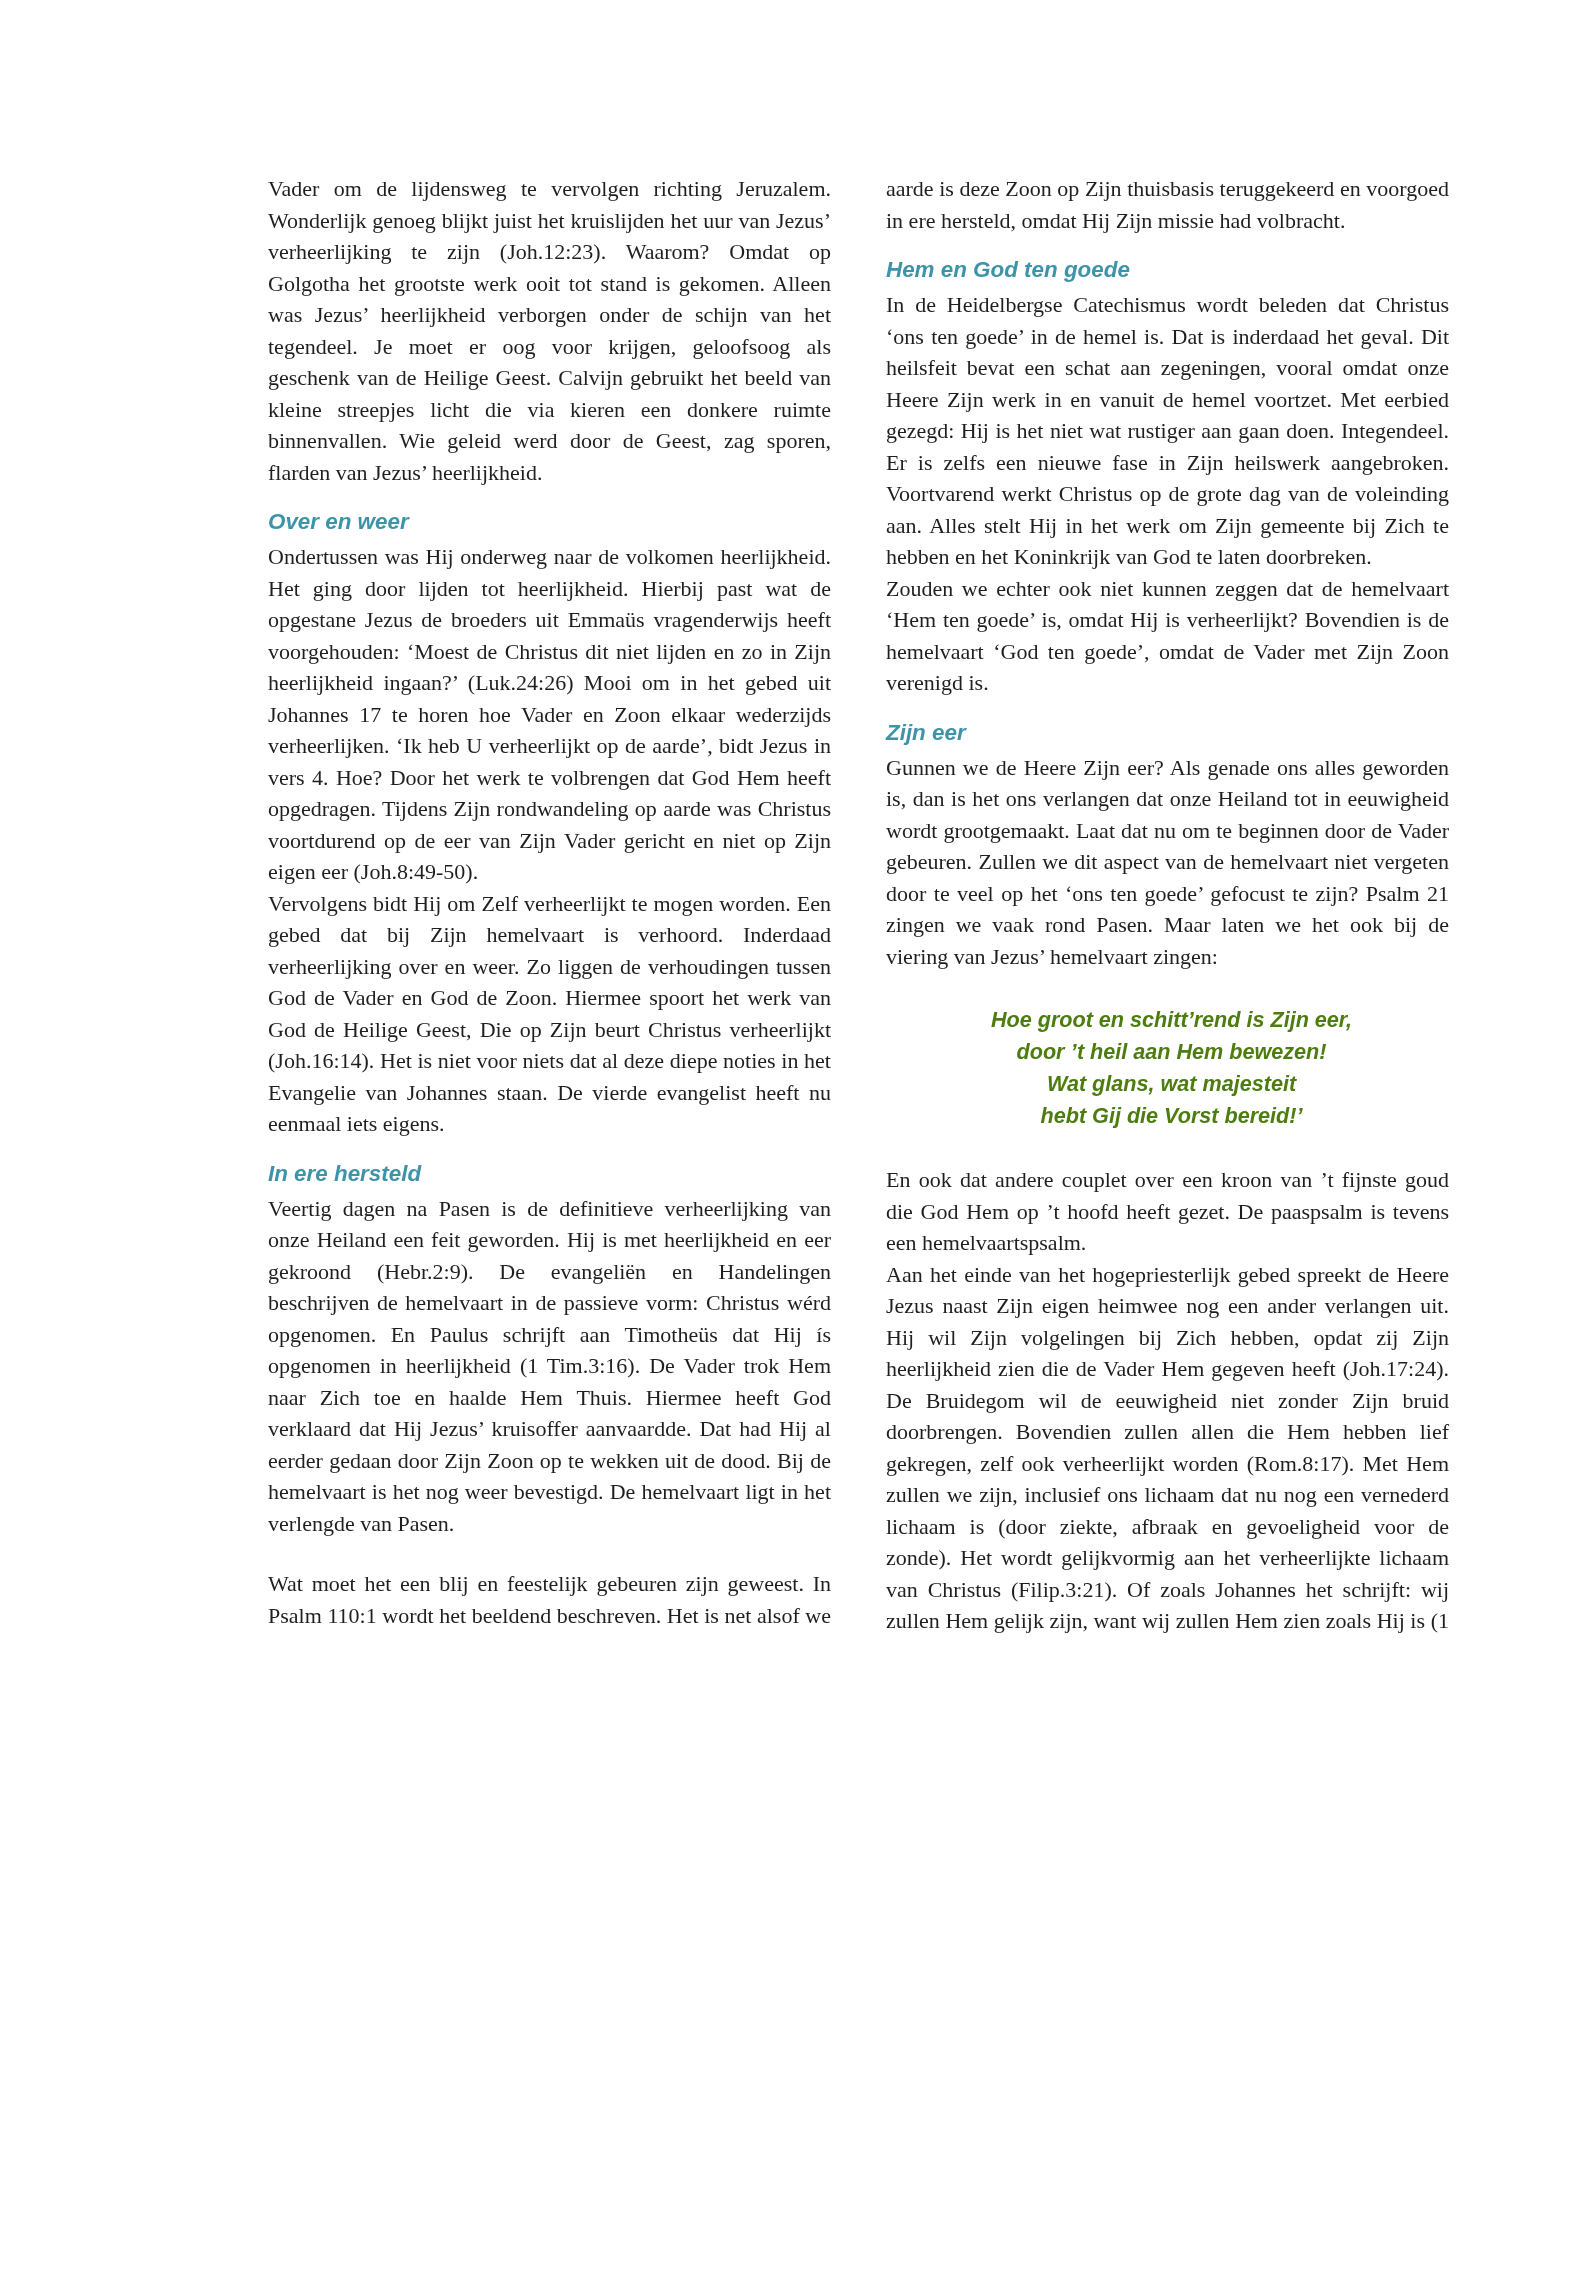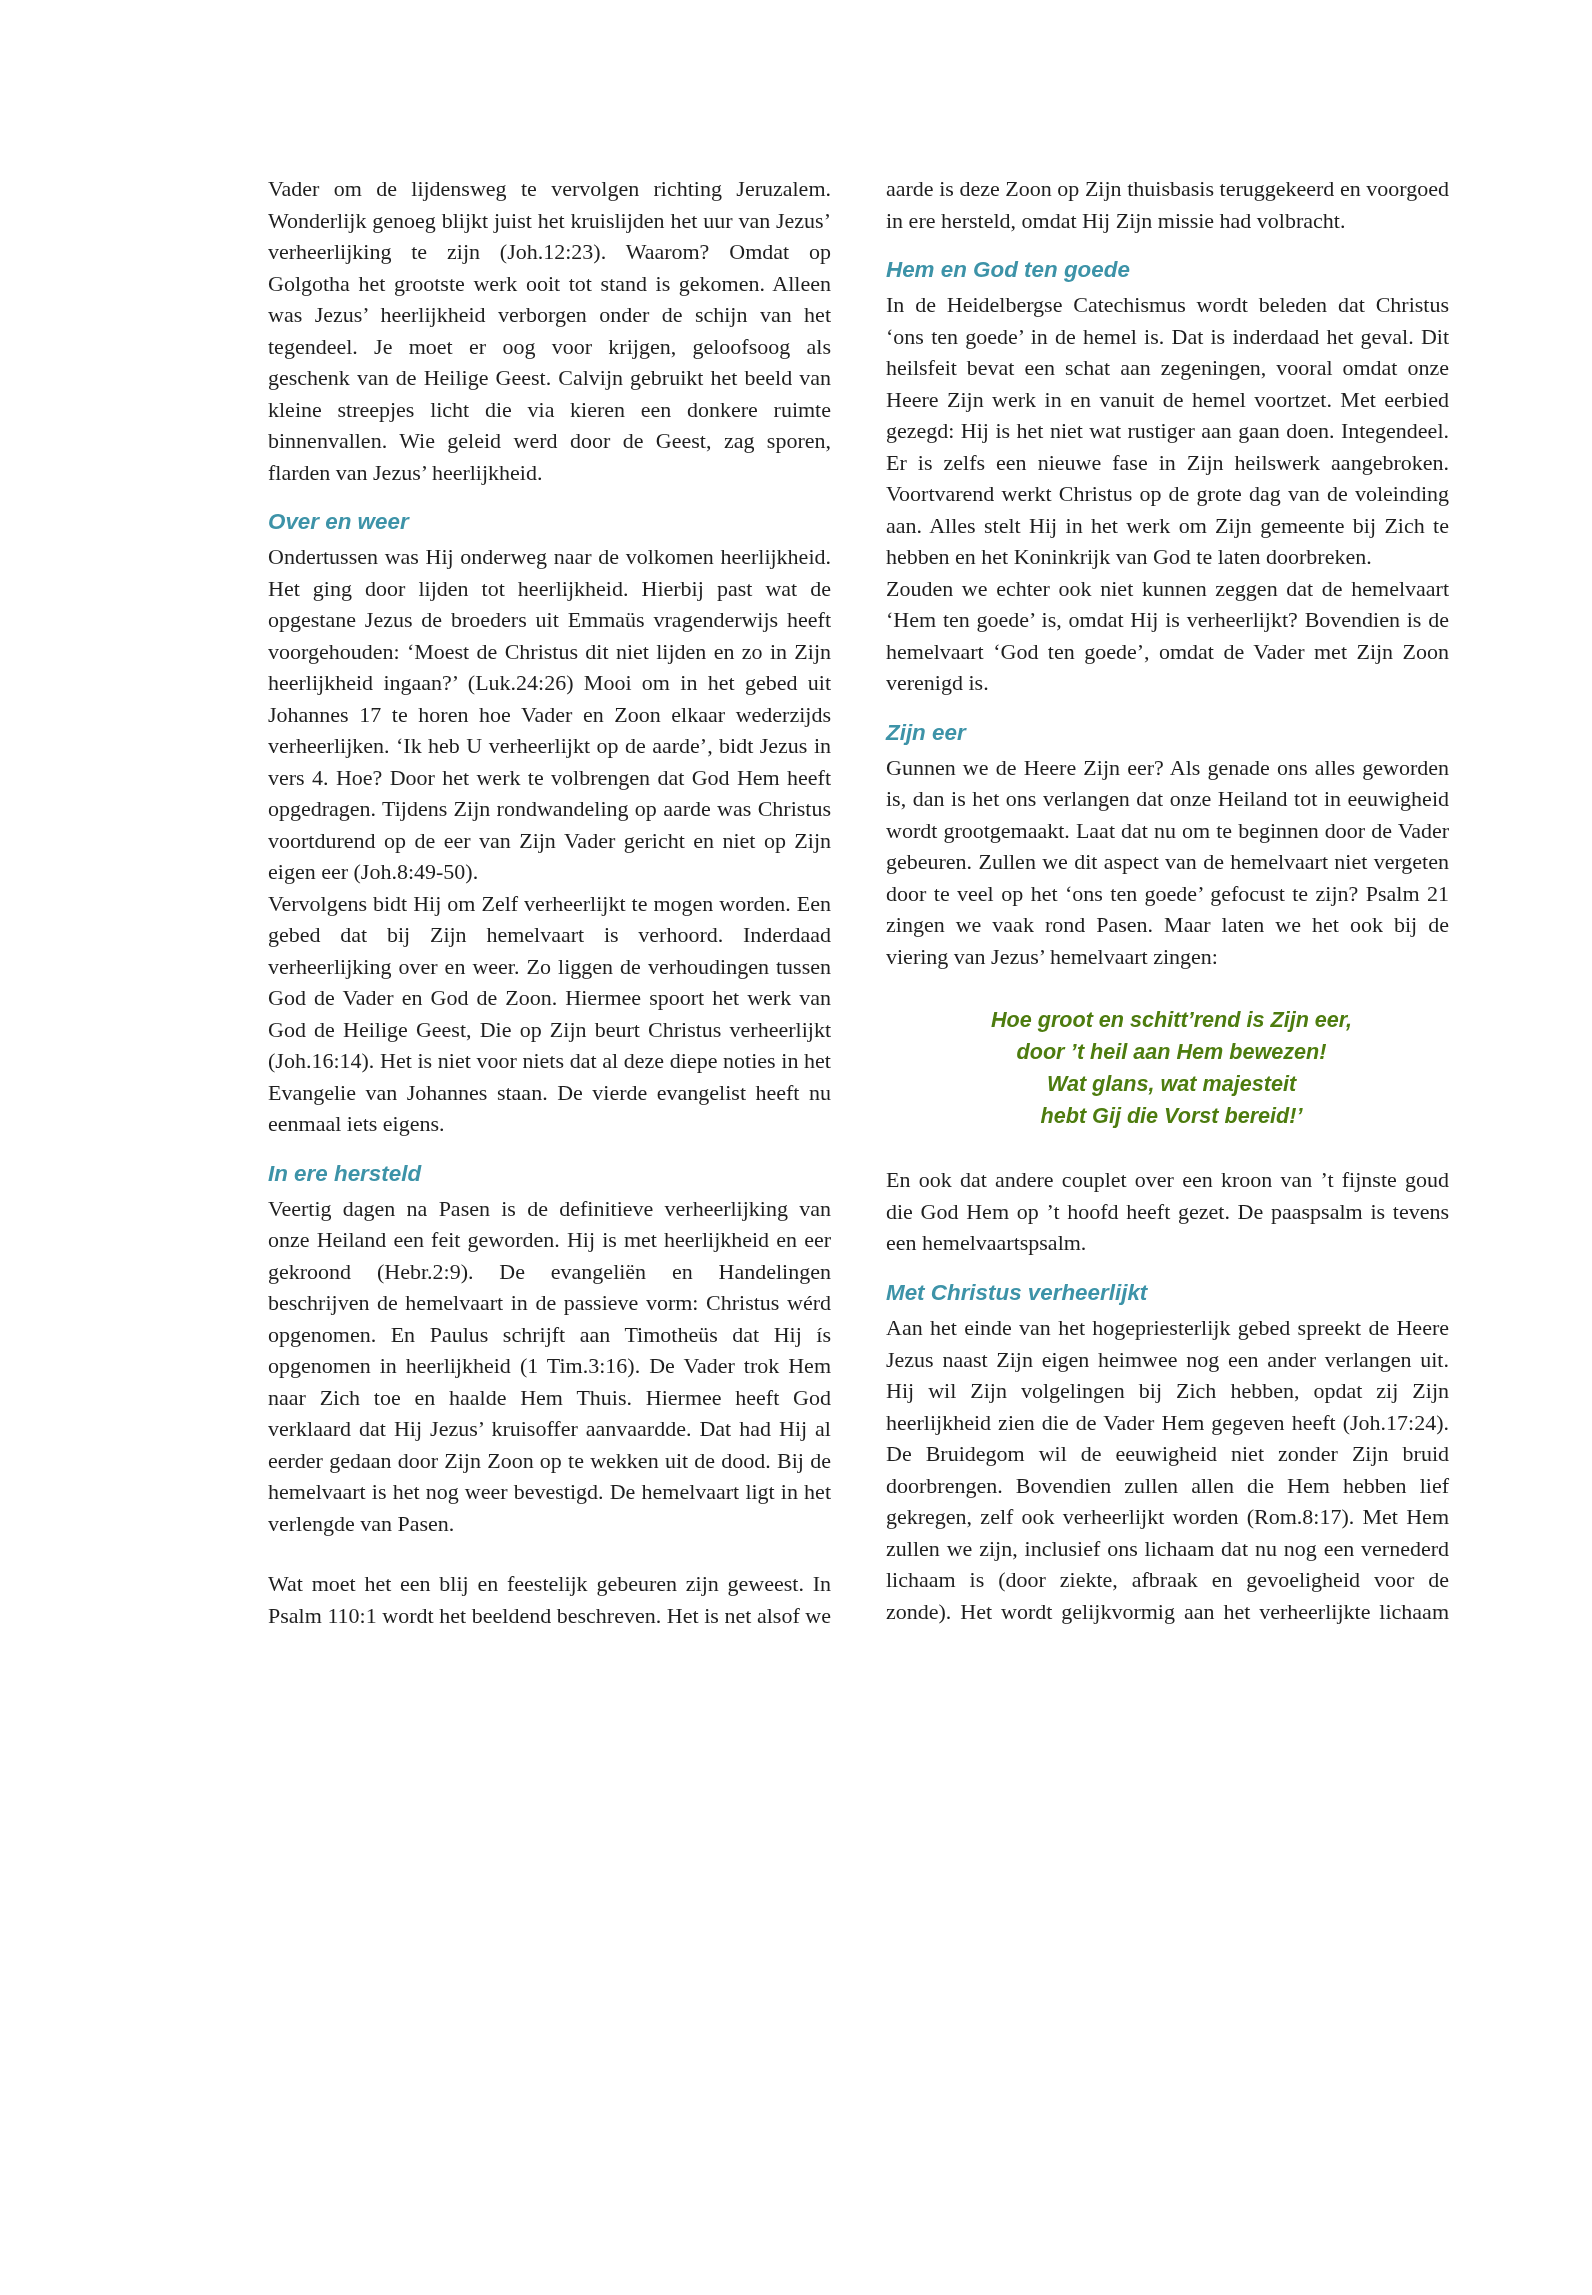--- a/index.html
+++ b/index.html
@@ -136,21 +136,20 @@
       <p class="para">Zouden we echter ook niet kunnen zeggen dat de hemelvaart ‘Hem ten goede’ is, omdat Hij is verheerlijkt? Bovendien is de hemelvaart ‘God ten goede’, omdat de Vader met Zijn Zoon verenigd is.</p>
       <h3 class="sec-h">Zijn eer</h3>
       <p class="para">Gunnen we de Heere Zijn eer? Als genade ons alles geworden is, dan is het ons verlangen dat onze Heiland tot in eeuwigheid wordt grootgemaakt. Laat dat nu om te beginnen door de Vader gebeuren. Zullen we dit aspect van de hemelvaart niet vergeten door te veel op het ‘ons ten goede’ gefocust te zijn? Psalm 21 zingen we vaak rond Pasen. Maar laten we het ook bij de viering van Jezus’ hemelvaart zingen:</p>
       <div class="poem">
         <div>Hoe groot en schitt’rend is Zijn eer,</div>
         <div>door ’t heil aan Hem bewezen!</div>
         <div>Wat glans, wat majesteit</div>
         <div>hebt Gij die Vorst bereid!’</div>
       </div>
       <p class="para">En ook dat andere couplet over een kroon van ’t fijnste goud die God Hem op ’t hoofd heeft gezet. De paaspsalm is tevens een hemelvaartspsalm.</p>
-      <h3 class="sec-h">Met Christus verheerlijkt</h3>
       <p class="para"><span>Aan het einde van het hogepriesterlijk gebed spreekt de Heere Jezus naast Zijn eigen heimwee nog een ander verlangen uit. Hij wil Zijn volgelingen bij Zich hebben, opdat zij Zijn heerlijkheid zien die de Vader Hem gegeven heeft (Joh.17:24). De Bruidegom wil de eeuwigheid niet zonder Zijn bruid doorbrengen. Bovendien zullen allen die Hem hebben lief gekregen, zelf ook verheerlijkt worden (Rom.8:17). Met Hem zullen we zijn, inclusief ons lichaam dat nu nog een vernederd lichaam is (door ziekte, afbraak en gevoeligheid voor de zonde). Het wordt gelijkvormig aan het verheerlijkte lichaam van Christus (Filip.3:21). Of zoals Johannes het schrijft: wij zullen Hem gelijk zijn, want wij zullen Hem zien zoals Hij is (1 Joh.3:2). Al met al redenen genoeg om de kroning van onze Koning met vreugde en verwachting te vieren.</span><span class="end-marker"></span></p>
     </div>
 
   </div>
 
   <div class="author-photo">
     <svg width="155" height="186" viewBox="0 0 180 215" xmlns="http://www.w3.org/2000/svg">
 
       <rect x="0" y="0" width="180" height="215" fill="#d9cfbf"></rect>
       <g stroke="#e9e2d4" stroke-width="3">

